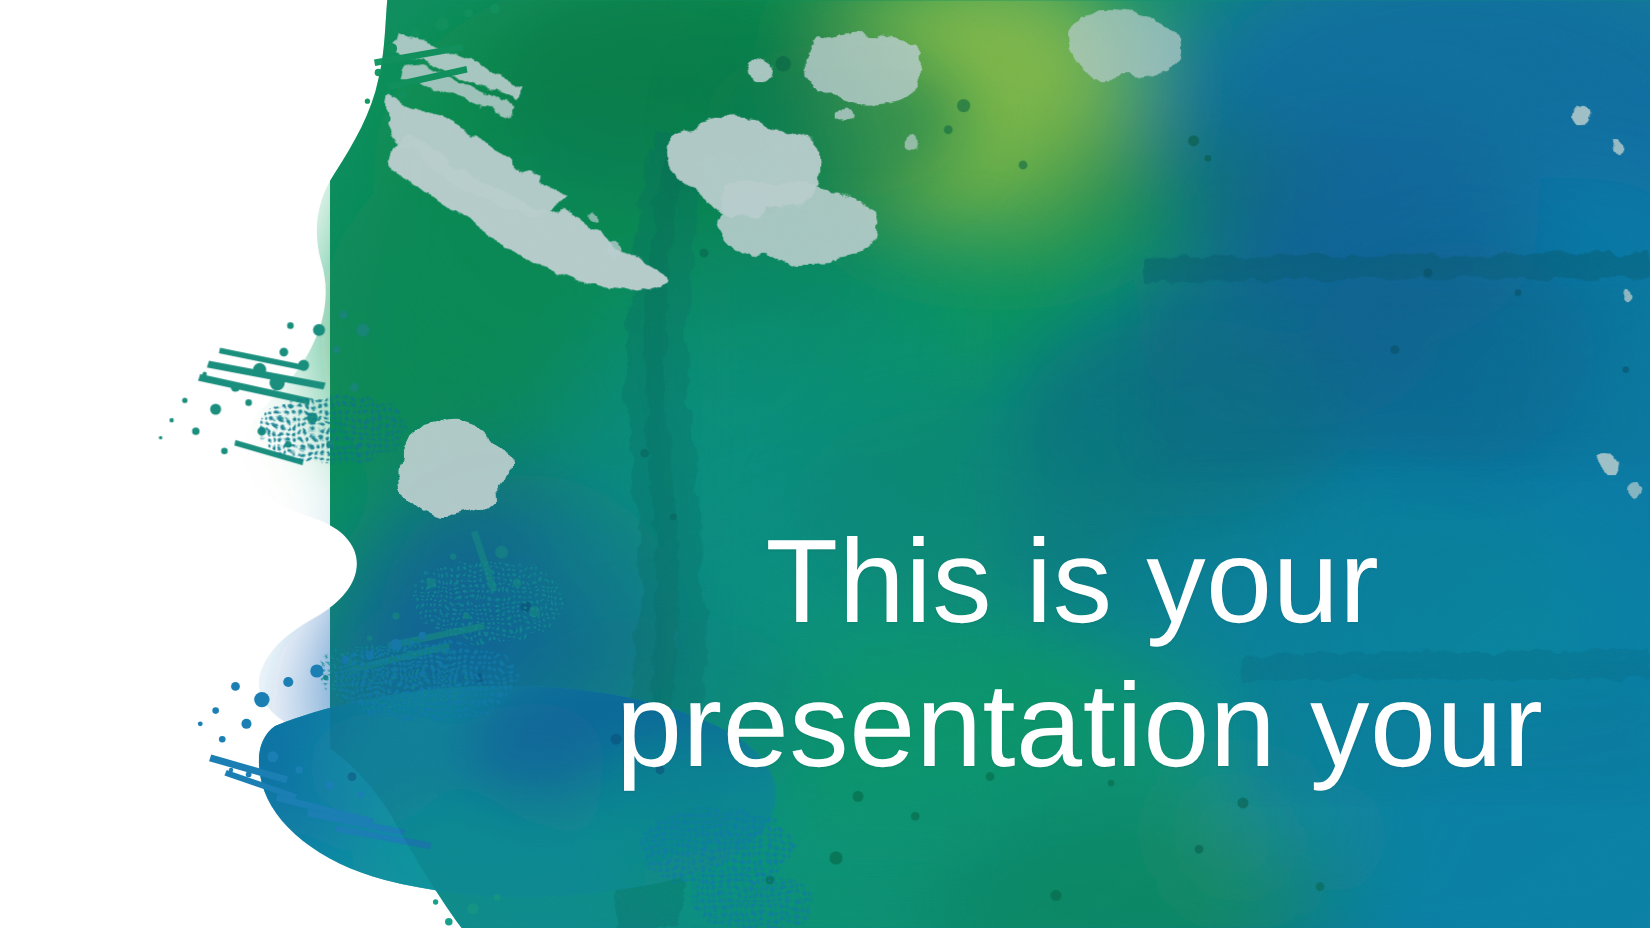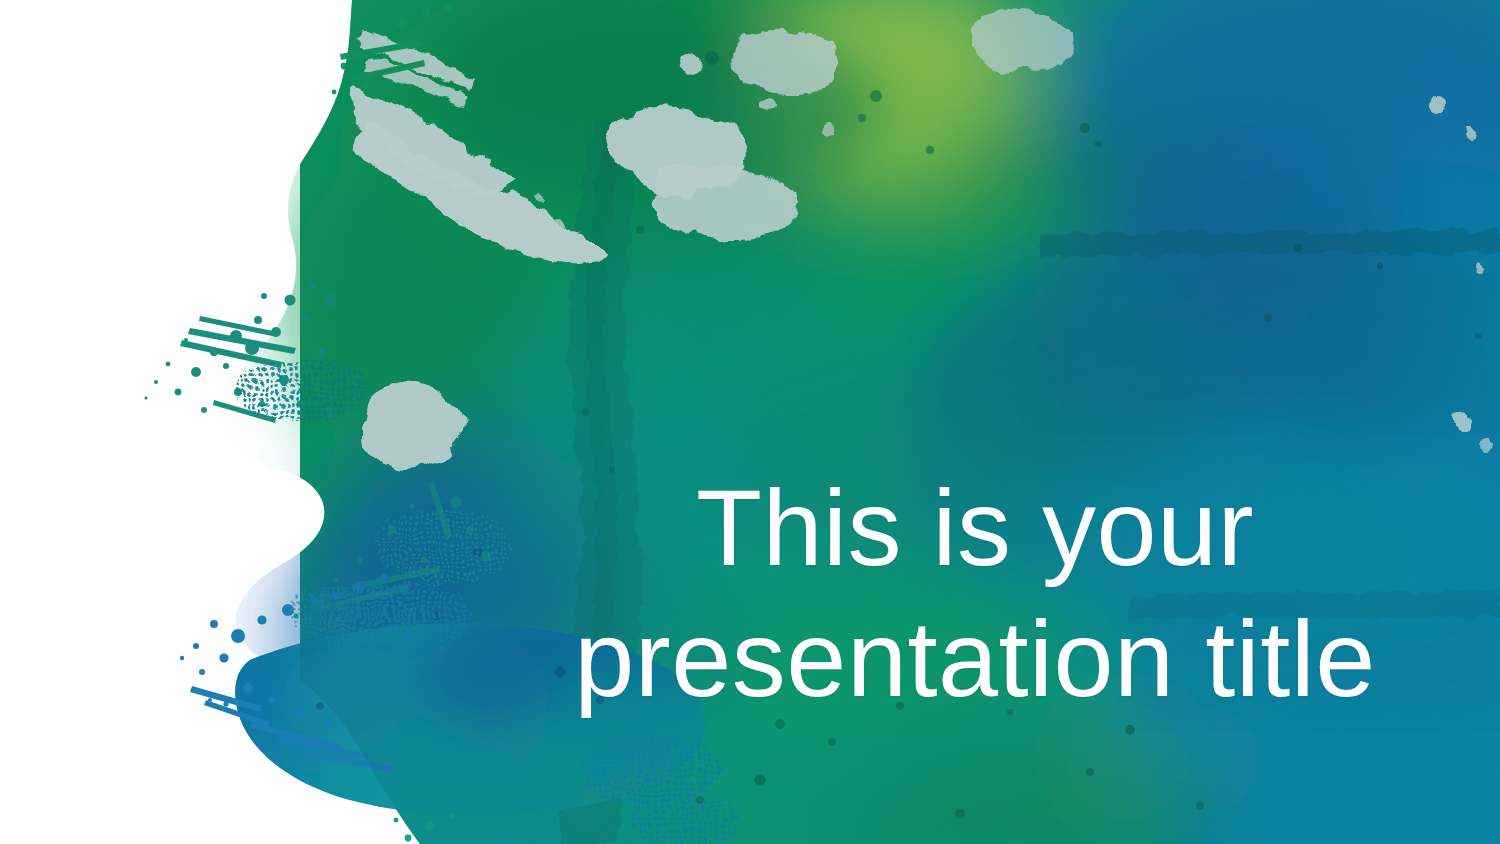--- a/index.html
+++ b/index.html
@@ -437,16 +437,16 @@
 
       <g clip-path="url(#massClip)" opacity="0.10">
         <rect x="300" y="-20" width="1240" height="884" fill="#033a3a" filter="url(#mottle)"></rect>
       </g>
 
     </svg>
   </div>
 
   <div id="title-block">
     <span class="line">This is your</span>
-    <span class="line">presentation title</span>
+    <span class="line">presentation your</span>
   </div>
 
 </div>
 
 </body></html>

